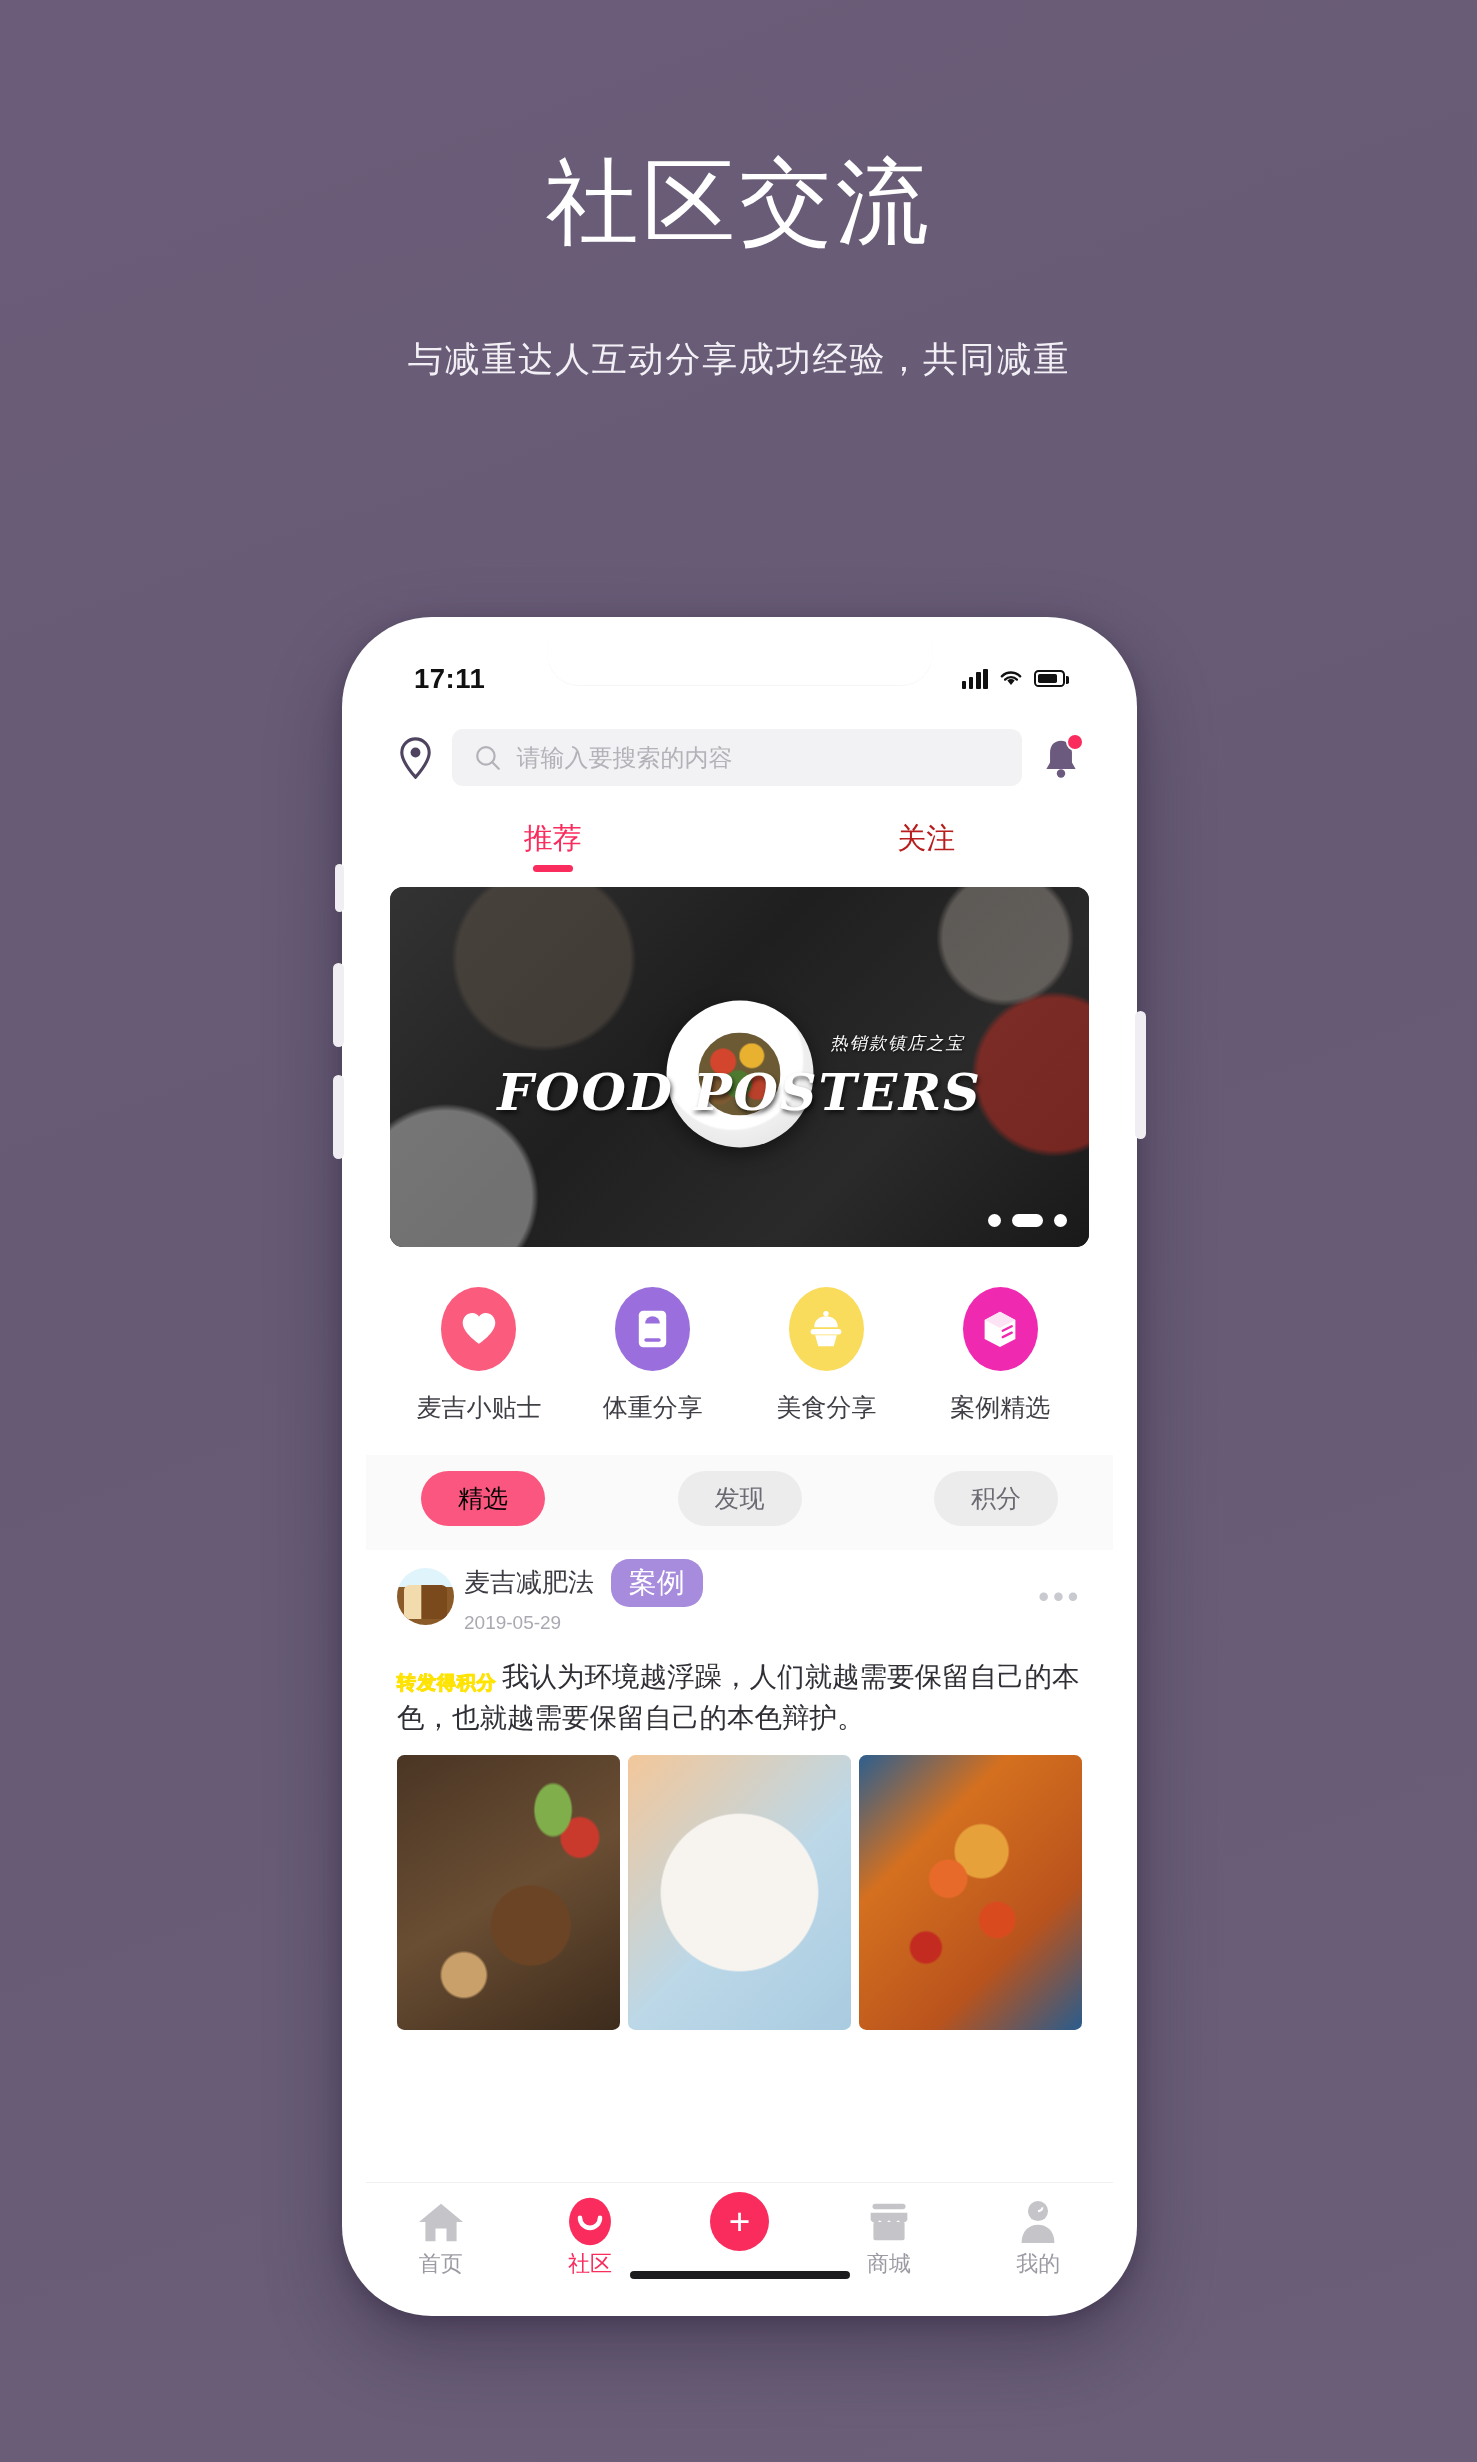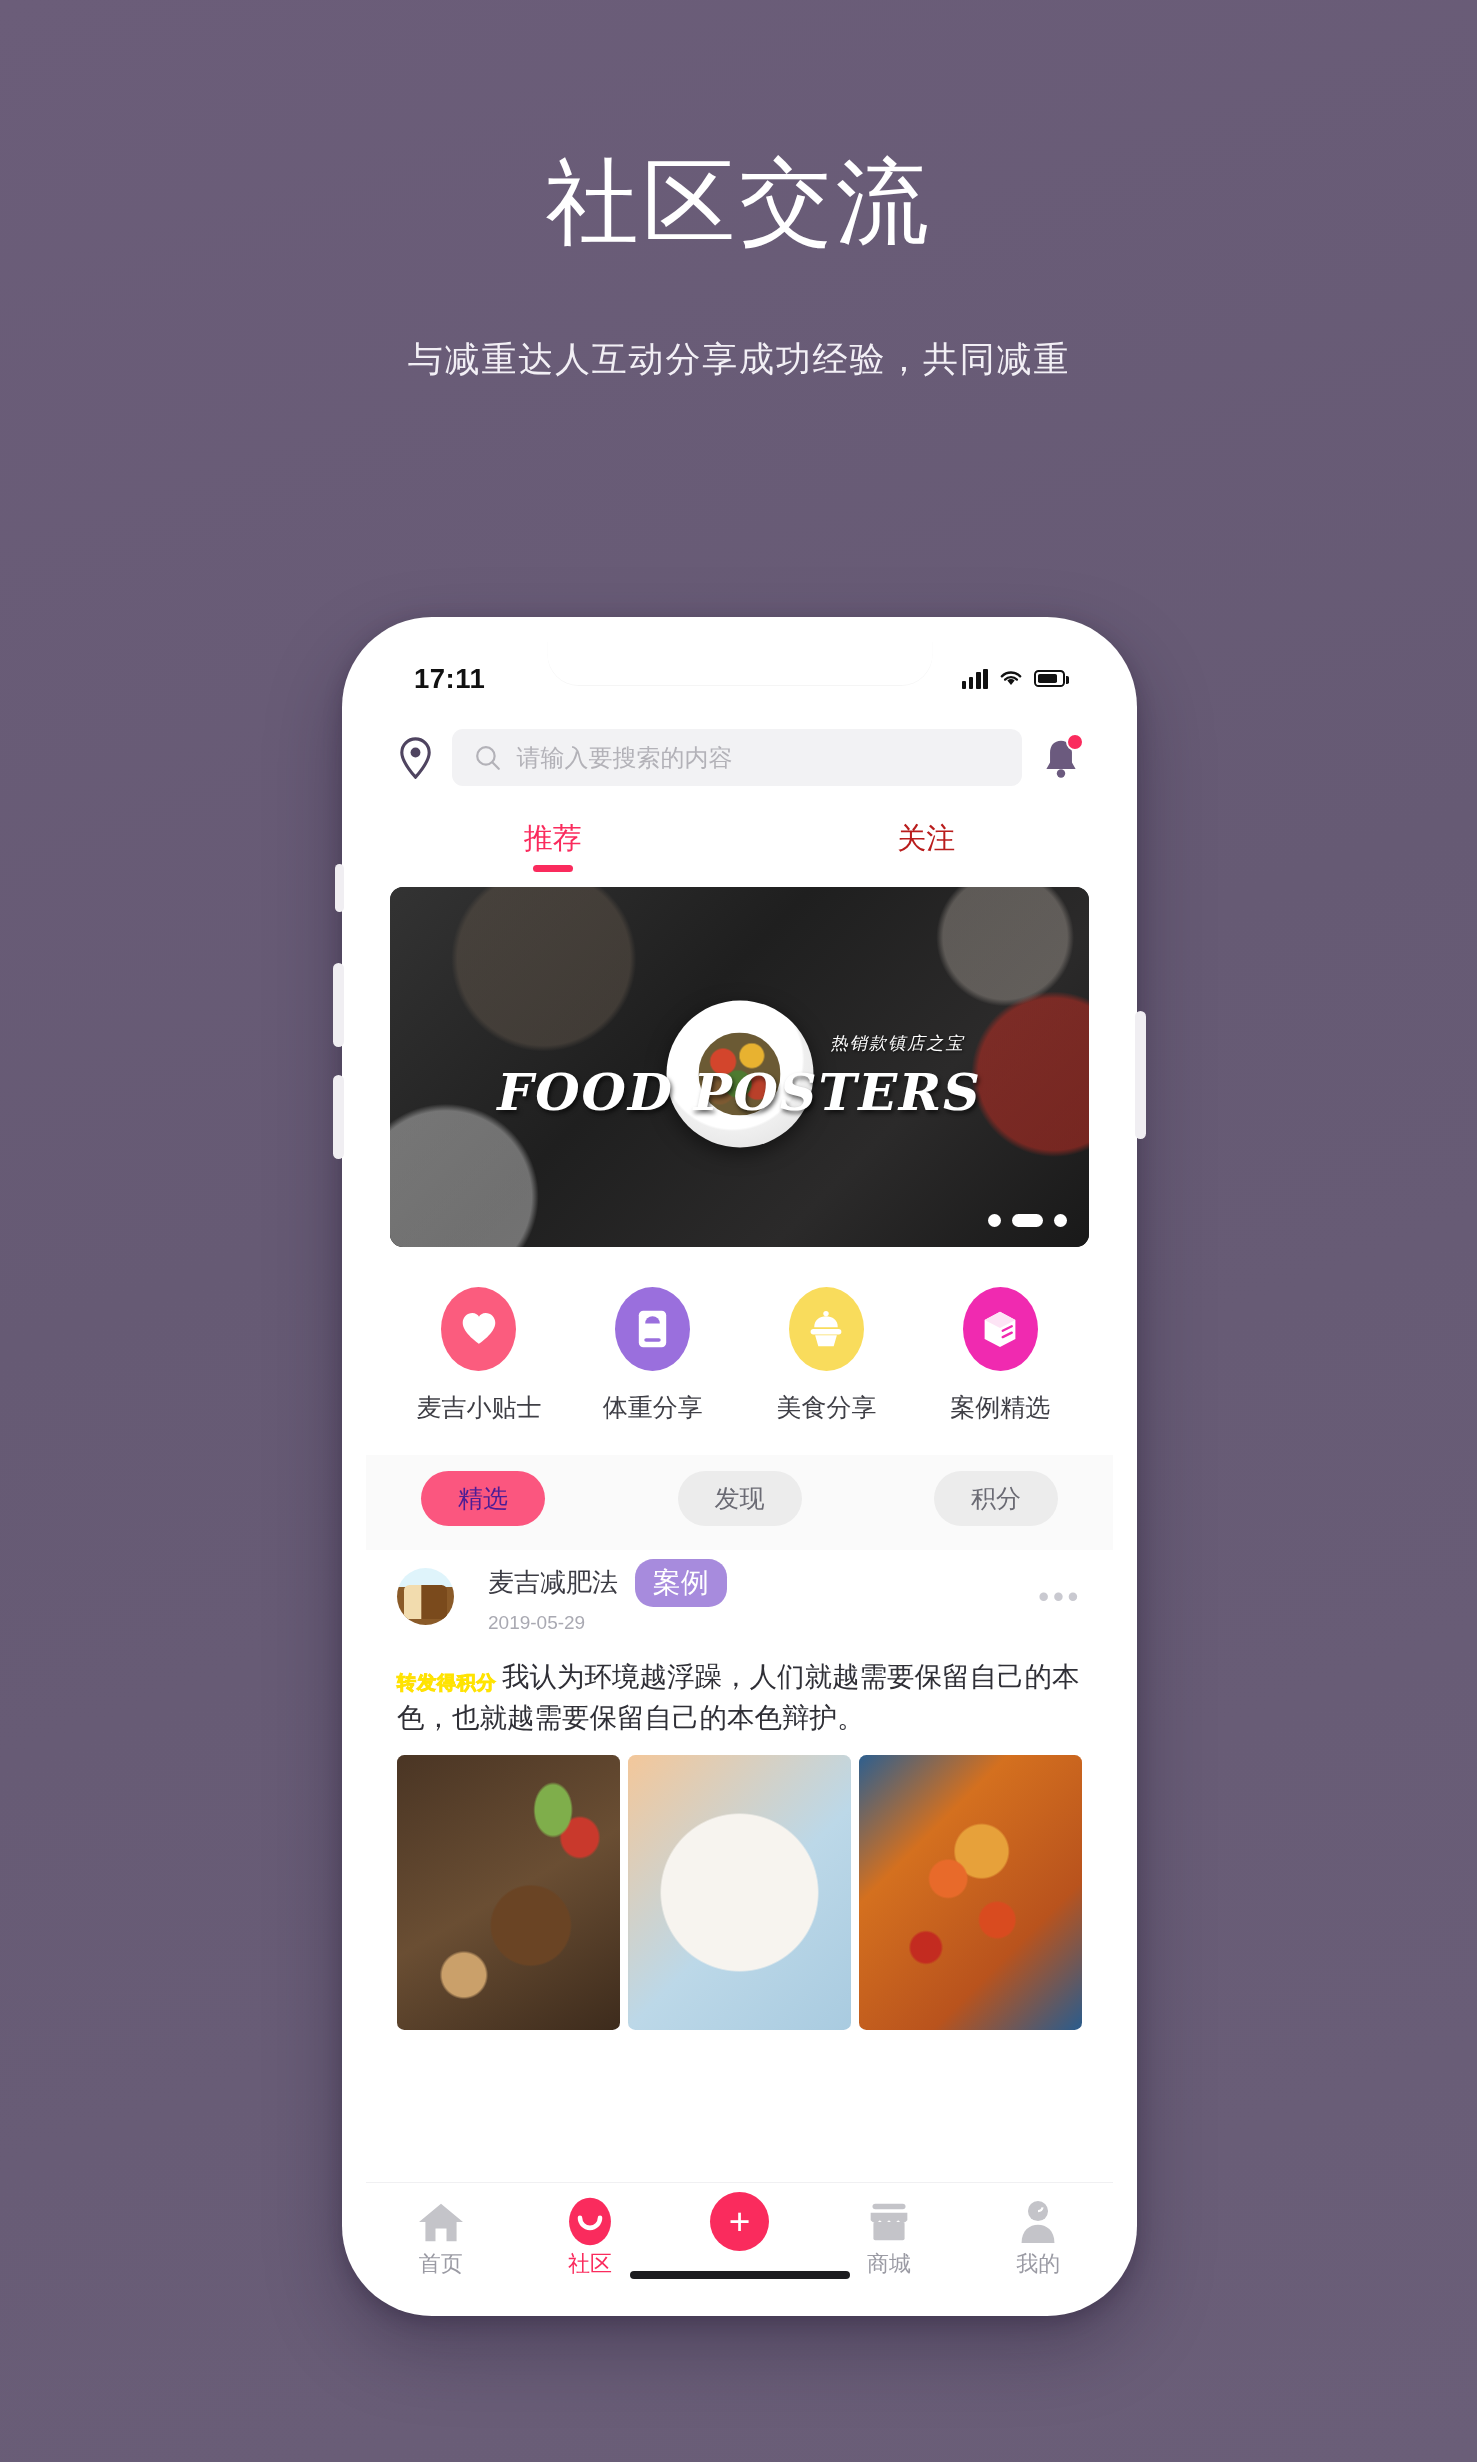--- a/index.html
+++ b/index.html
@@ -166,25 +166,25 @@
     display:flex; align-items:center; justify-content:center;
   }
   .cat-label { font-size:25px; color:#3f3f46; }
 
   
   .chips { display:flex; justify-content:space-between; padding: 16.5px 55px 24px; background:#fafafa; }
   .chip {
     padding: 11px 37px; border-radius: 27.5px; font-size: 25px;
     background:#ececec; color:#6b6b74;
   }
-  .chip.active { background:#fb567f; color:#4c1d95; }
+  .chip.active { background:#fb567f; color:#000000; }
 
   
   .post { background:#fff; padding: 9.2px 31px 0; }
-  .post-head { display:flex; align-items:center; gap:34px; padding-bottom:9.2px; }
+  .post-head { display:flex; align-items:center; gap:10px; padding-bottom:9.2px; }
   .avatar {
     width:57px; height:57px; border-radius:50%; flex:0 0 auto; overflow:hidden;
     background: linear-gradient(180deg,#dff4fb 0 34%, #8a5a28 34% 100%);
     position:relative;
   }
   .avatar::after{
     content:""; position:absolute; left:12%; top:30%; width:76%; height:60%;
     background: linear-gradient(90deg,#f2dcae 0 40%, #7a4a1c 41% 100%);
     border-radius: 5.5px 5.5px 2.7px 2.7px;
   }

